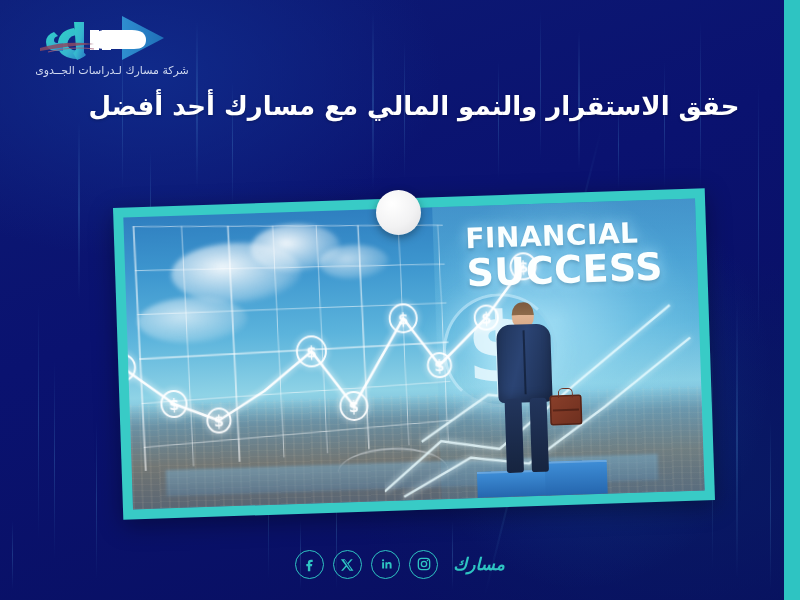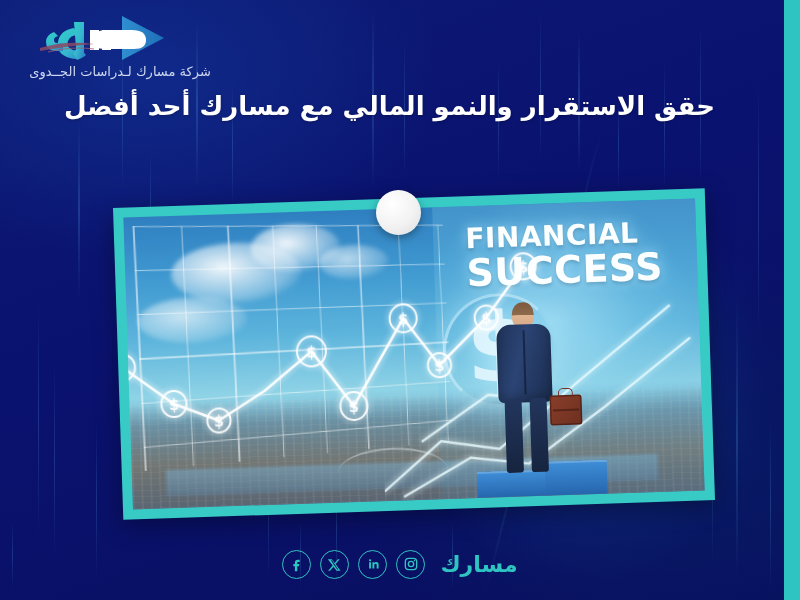--- a/index.html
+++ b/index.html
@@ -68,36 +68,36 @@
     position: absolute;
     left: 14px; top: 8px;
     width: 210px; height: 74px;
   }
   .logo-mark {
     position: absolute;
     inset: 0;
   }
   .logo-sub {
     position: absolute;
-    left: 8px; top: 56px;
+    left: 0; top: 56px;
     width: 196px;
     text-align: center;
-    font-size: 13px;
+    font-size: 11px;
     letter-spacing: .6px;
     color: #cfd8ef;
     white-space: nowrap;
     direction: rtl;
   }
 
   
   .headline {
     position: absolute;
     right: 36px; top: 88px;
     width: 700px;
-    text-align: left;
+    text-align: center;
     direction: rtl;
     color: #ffffff;
     font-size: 26px;
     font-weight: bold;
     line-height: 1.42;
     letter-spacing: 0px;
     text-shadow: 0 1px 3px rgba(0,0,0,.25);
   }
   .headline .l2 { display: block; }
 
@@ -342,24 +342,25 @@
     width: 29px; height: 29px;
     border-radius: 50%;
     border: 1.8px solid #2ec4c2;
     display: flex; align-items: center; justify-content: center;
     box-sizing: border-box;
   }
   .soc svg { display: block; }
   .footer-brand {
     margin-left: 6px;
     color: #2ec4c2;
-    font-size: 22px;
+    font-size: 17px;
     font-weight: bold;
     direction: rtl;
     letter-spacing: .5px;
+    font-style: italic;
   }
 </style>
 </head>
 <body>
 
 <div class="poster">
 
   <div class="bg-bars">
     <i style="left:38px;  top:300px; height:240px;"></i>
     <i style="left:54px;  top:360px; height:200px;"></i>

